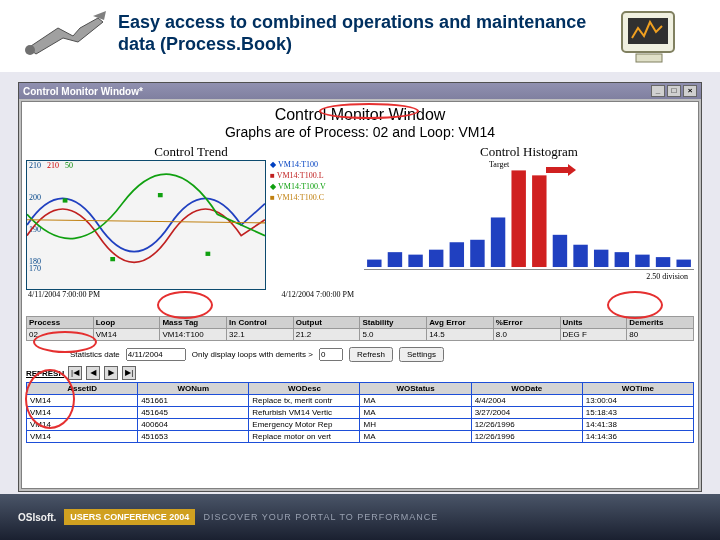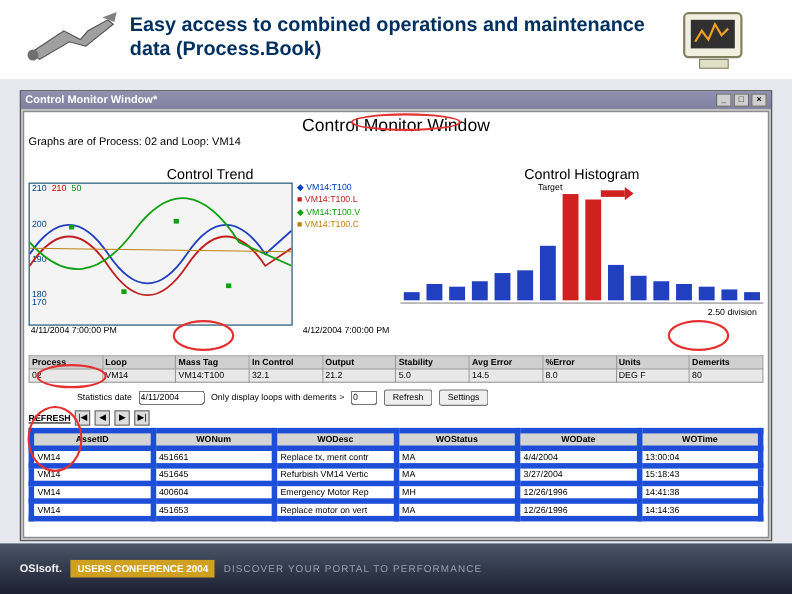--- a/index.html
+++ b/index.html
@@ -7,23 +7,23 @@
   .slide-header { display: flex; align-items: flex-start; padding: 8px 34px 4px 18px; gap: 10px; background: #fff; }
   .wrench-icon { width: 90px; height: 50px; }
   .slide-title { color: #003060; font-weight: bold; font-size: 18px; line-height: 1.2; flex: 1; padding-top: 4px; }
   .monitor-icon { width: 70px; height: 60px; }
   .app-window { position: absolute; left: 18px; top: 82px; right: 18px; bottom: 48px; background: #c0c0c0; border: 1px solid #505050; display: flex; flex-direction: column; }
   .titlebar { background: linear-gradient(#9090b0,#8080a0); color: #fff; font-size: 10px; font-weight: bold; padding: 2px 4px; display: flex; align-items: center; }
   .titlebar-buttons { margin-left: auto; display: flex; gap: 2px; }
   .tb-btn { width: 14px; height: 12px; background: #d0d0d0; border: 1px solid #666; font-size: 8px; text-align: center; line-height: 10px; color: #000; }
   .window-body { flex: 1; background: #fff; border: 1px solid #808080; margin: 2px; padding: 4px; display: flex; flex-direction: column; overflow: hidden; }
   .win-title { text-align: center; font-size: 16px; font-weight: normal; }
-  .win-sub { text-align: left; font-size: 10px; margin-bottom: 16px; }
+  .win-sub { text-align: center; font-size: 14px; margin-bottom: 4px; }
   .charts-row { display: flex; gap: 8px; height: 168px; }
-  .chart-box { flex: 1; position: relative; }
+  .chart-box { flex: 1; position: relative; font-family: Liberation Serif, serif; }
   .chart-title { text-align: center; font-size: 13px; }
   .trend-area { display: flex; height: 130px; }
   .trend-plot { flex: 1; border: 1px solid #0c4a6e; background: #f4f4f4; position: relative; }
   .trend-legend { width: 90px; font-size: 8px; padding-left: 4px; }
   .lg { display: block; margin-bottom: 2px; }
   .y-tick { position: absolute; left: 2px; font-size: 8px; color: #048; }
   .y-tick.r { color: #c00; left: 20px; }
   .y-tick.g { color: #080; left: 38px; }
   .x-labels { display: flex; justify-content: space-between; font-size: 8px; padding: 0 2px; }
   .hist-area { height: 130px; position: relative; }
@@ -33,21 +33,21 @@
   .hist-stats { font-size: 8px; text-align: right; padding-right: 6px; }
   .data-table { width: 100%; border-collapse: collapse; font-size: 8px; margin-top: 4px; table-layout: fixed; }
   .data-table th, .data-table td { border: 1px solid #999; padding: 1px 2px; background: #e8e8e8; text-align: left; overflow: hidden; white-space: nowrap; }
   .data-table th { background: #d0d0d0; }
   .controls-row { display: flex; align-items: center; gap: 6px; font-size: 8px; margin-top: 6px; margin-left: 44px; }
   .controls-row input[type=text] { font-size: 8px; width: 60px; }
   .controls-row button { font-size: 8px; padding: 1px 6px; }
   .nav-block { display: flex; align-items: center; gap: 4px; margin-top: 4px; font-size: 8px; }
   .nav-btn { width: 14px; height: 14px; border: 1px solid #666; background: #ddd; text-align: center; font-size: 8px; line-height: 12px; }
   .wo-table { width: 100%; border-collapse: collapse; font-size: 8px; margin-top: 2px; table-layout: fixed; }
-  .wo-table th, .wo-table td { border: 5px solid #1d4ed8; padding: 1px 3px; background: #fff; overflow: hidden; white-space: nowrap; }
+  .wo-table th, .wo-table td { border: 1px solid #1d4ed8; padding: 1px 3px; background: #fff; overflow: hidden; white-space: nowrap; }
   .wo-table th { background: #d4d4d4; }
   .footer { position: absolute; left: 0; right: 0; bottom: 0; height: 46px; background: linear-gradient(#4a5568,#1a2030); display: flex; align-items: center; color: #e0a030; font-size: 10px; padding-left: 18px; gap: 8px; }
   .footer-badge { background: #d0a020; color: #fff; font-weight: bold; padding: 3px 6px; font-size: 9px; }
   .footer-rest { color: #98a0b0; letter-spacing: 1px; font-size: 9px; }
   .red-ellipse { position: absolute; border: 2px solid #e53030; border-radius: 50%; pointer-events: none; }
 </style>
 </head>
 <body>
 
 <div class="slide-header">

